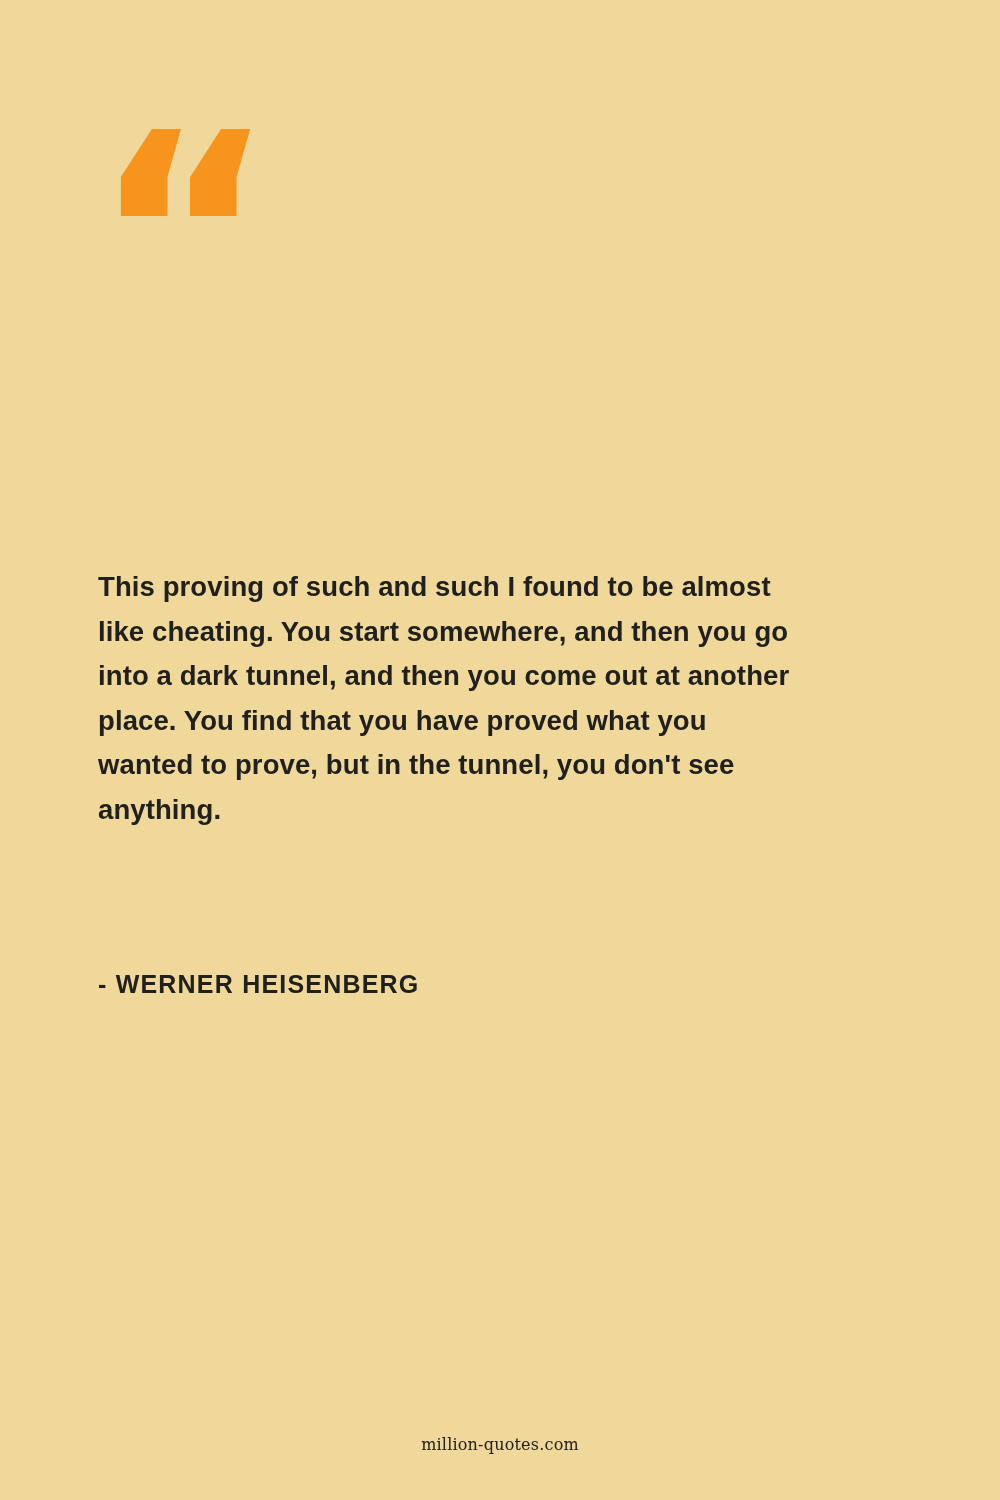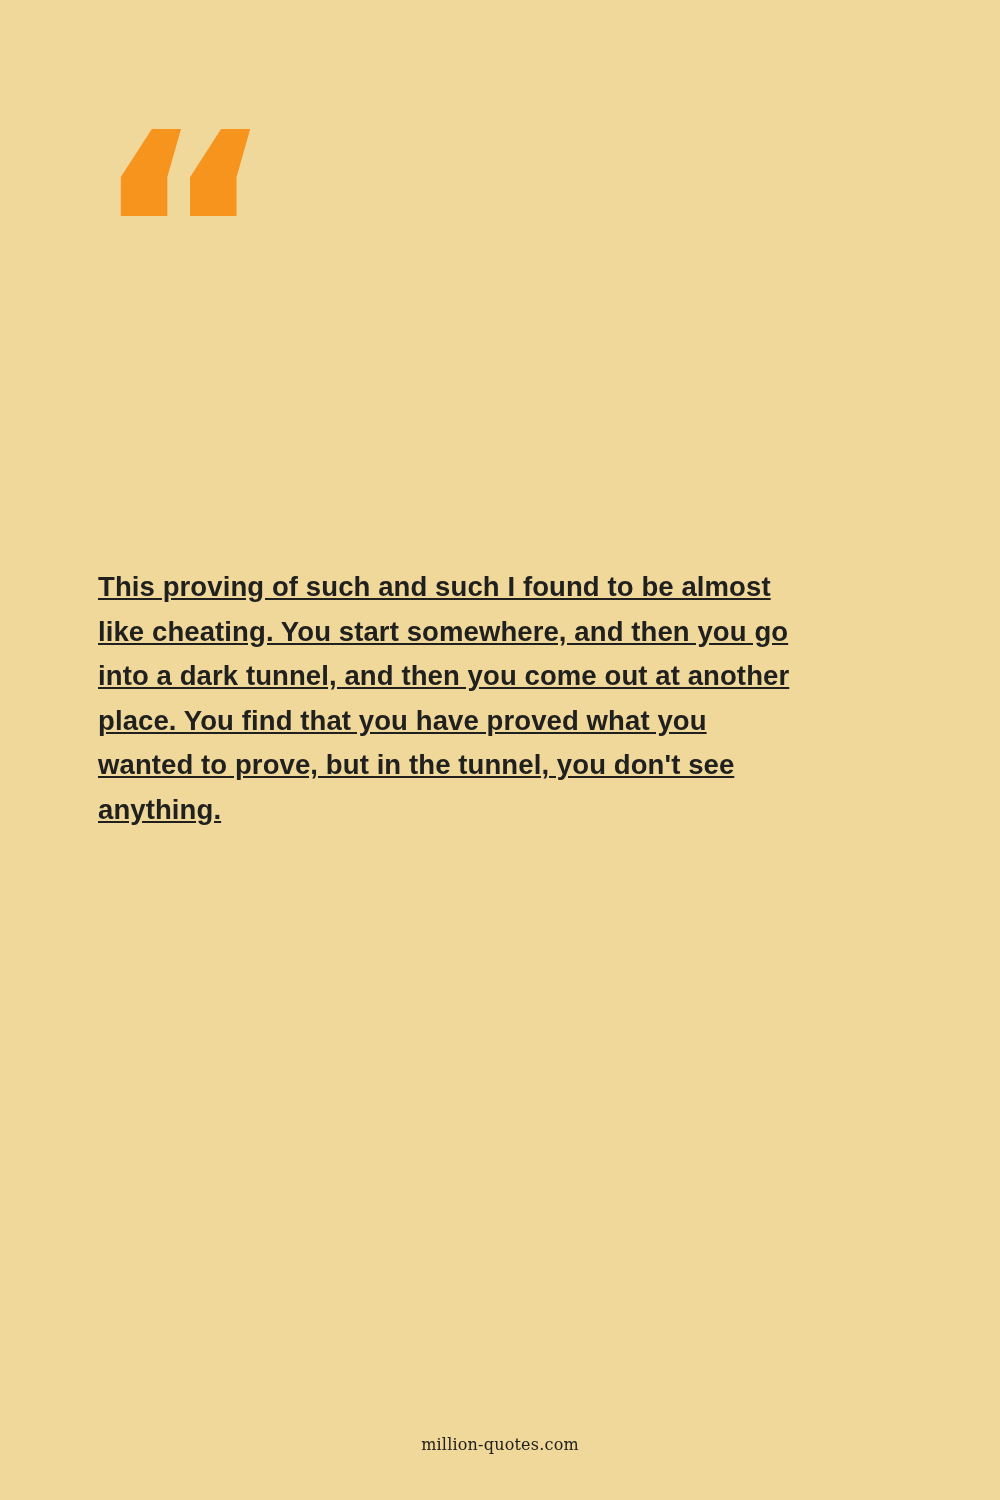--- a/index.html
+++ b/index.html
@@ -34,21 +34,20 @@
   .quote-text {
     position: absolute;
     left: 98px;
     top: 565px;
     width: 710px;
     font-size: 27.5px;
     font-weight: 700;
     line-height: 1.62;
     color: #20201e;
     letter-spacing: 0.1px;
-    text-decoration: underline;
   }
   .author {
     position: absolute;
     left: 98px;
     top: 970px;
     font-size: 25px;
     font-weight: 700;
     letter-spacing: 1.2px;
     color: #20201e;
     text-transform: uppercase;
@@ -67,16 +66,17 @@
 </style>
 </head>
 <body>
 
 <div class="quote-card">
 
   <div class="quote-mark">“</div>
 
   <div class="quote-text">This proving of such and such I found to be almost like cheating. You start somewhere, and then you go into a dark tunnel, and then you come out at another place. You find that you have proved what you wanted to prove, but in the tunnel, you don't see anything.</div>
 
+  <div class="author">- WERNER HEISENBERG</div>
 
   <div class="site">million-quotes.com</div>
 
 </div>
 
 </body></html>

